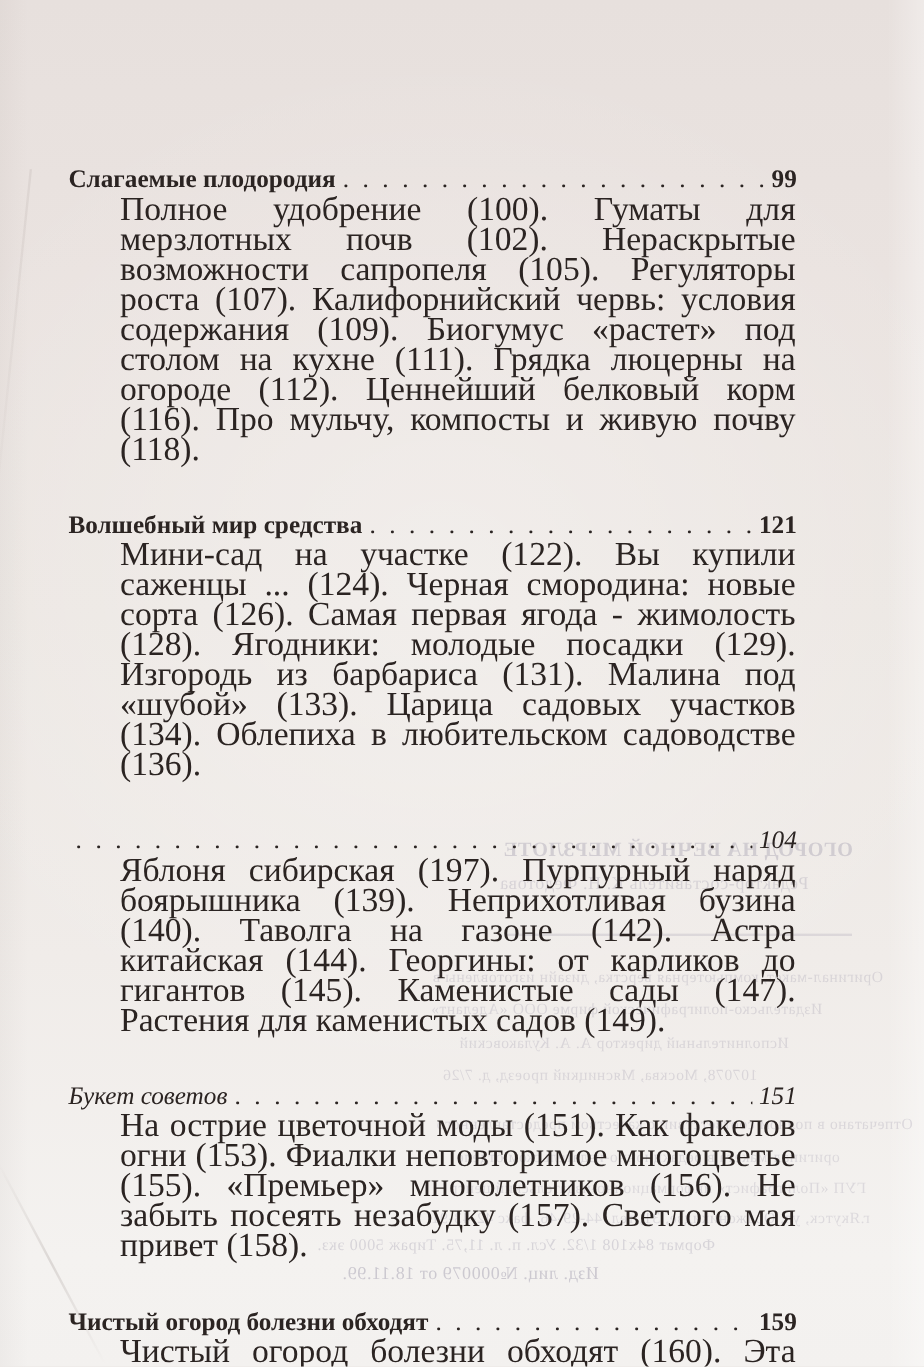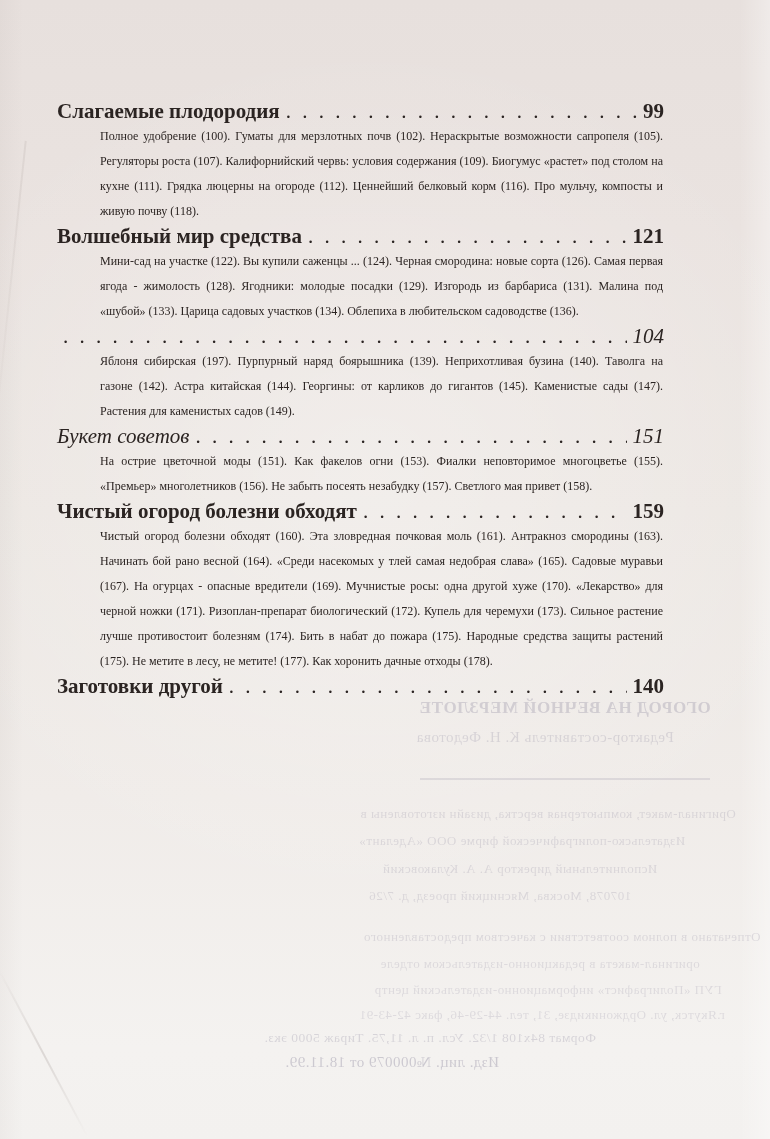--- a/index.html
+++ b/index.html
@@ -65,41 +65,42 @@
     left: 57px;
     top: 99px;
     width: 607px;
   }
   .entry-head {
     display: flex;
     align-items: flex-start;
     font-size: 21px;
     line-height: 25px;
     white-space: nowrap;
+    margin-top: 38px;
   }
   .entry-head.bold   { font-weight: bold; }
   .entry-head.italic { font-style: italic; font-weight: normal; }
   .entry-title { flex: 0 0 auto; }
   .leader {
     flex: 1 1 auto;
     overflow: hidden;
     margin: 0 6px 0 6px;
     font-weight: normal;
     font-style: normal;
   }
   .leader::after {
     content: ". . . . . . . . . . . . . . . . . . . . . . . . . . . . . . . . . . . . . . . . . . . . . . . . . . . . . . . . . . . .";
     letter-spacing: 1px;
     word-spacing: 4px;
   }
   .pagenum { flex: 0 0 auto; }
   .subitems {
     margin: 0 0 0 43px;
     width: 563px;
-    font-size: 12px;
+    font-size: 28px;
     line-height: 25px;
     text-align: justify;
   }
 </style>
 </head>
 <body>
 
 <div class="page">
   <div class="edge-shade"></div>
   <div class="bleed-layer">

